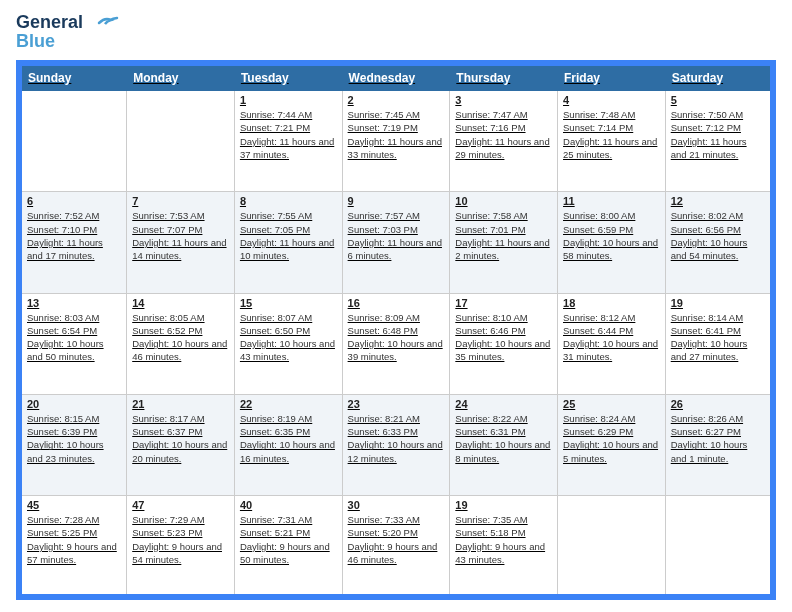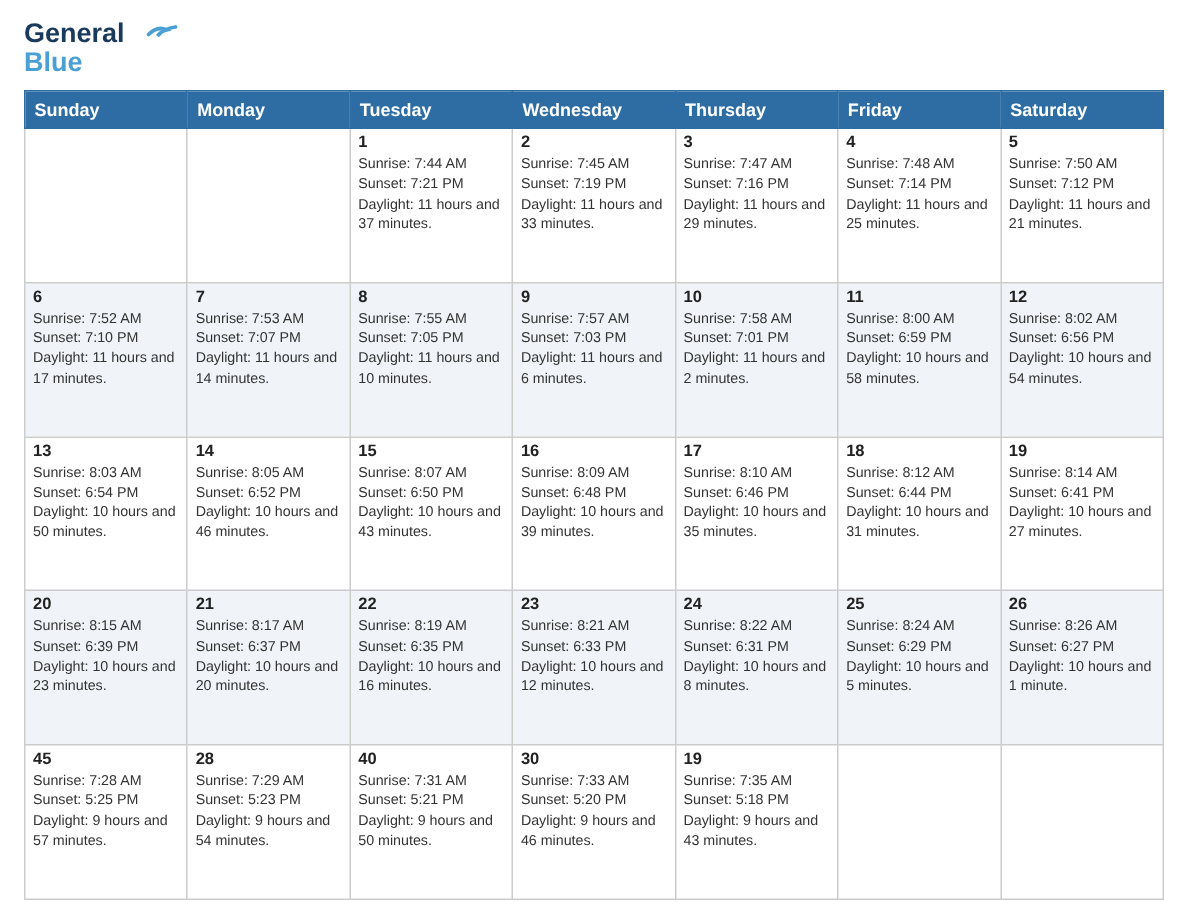--- a/index.html
+++ b/index.html
@@ -35,24 +35,25 @@
       font-size: 32px;
       font-weight: bold;
       color: #333;
     }
     .location-title {
       font-size: 16px;
       color: #555;
     }
     .calendar {
       flex: 1;
-      border: 1px solid #3b82f6;
+      border: 6px solid #3b82f6;
       border-collapse: collapse;
       width: 100%;
       table-layout: fixed;
+      text-decoration: underline;
     }
     .calendar th {
       background-color: #2e6da4;
       color: #fff;
       text-align: left;
       padding: 5px 6px;
       font-size: 12px;
       border: 1px solid #2e6da4;
     }
     .calendar td {
@@ -231,21 +232,21 @@
             <span class="day-number">26</span>
             <div class="day-info">Sunrise: 8:26 AM<br>Sunset: 6:27 PM<br>Daylight: 10 hours and 1 minute.</div>
           </td>
         </tr>
         <tr class="row-white">
           <td>
             <span class="day-number">45</span>
             <div class="day-info">Sunrise: 7:28 AM<br>Sunset: 5:25 PM<br>Daylight: 9 hours and 57 minutes.</div>
           </td>
           <td>
-            <span class="day-number">28</span>
+            <span class="day-number">47</span>
             <div class="day-info">Sunrise: 7:29 AM<br>Sunset: 5:23 PM<br>Daylight: 9 hours and 54 minutes.</div>
           </td>
           <td>
             <span class="day-number">40</span>
             <div class="day-info">Sunrise: 7:31 AM<br>Sunset: 5:21 PM<br>Daylight: 9 hours and 50 minutes.</div>
           </td>
           <td>
             <span class="day-number">30</span>
             <div class="day-info">Sunrise: 7:33 AM<br>Sunset: 5:20 PM<br>Daylight: 9 hours and 46 minutes.</div>
           </td>

